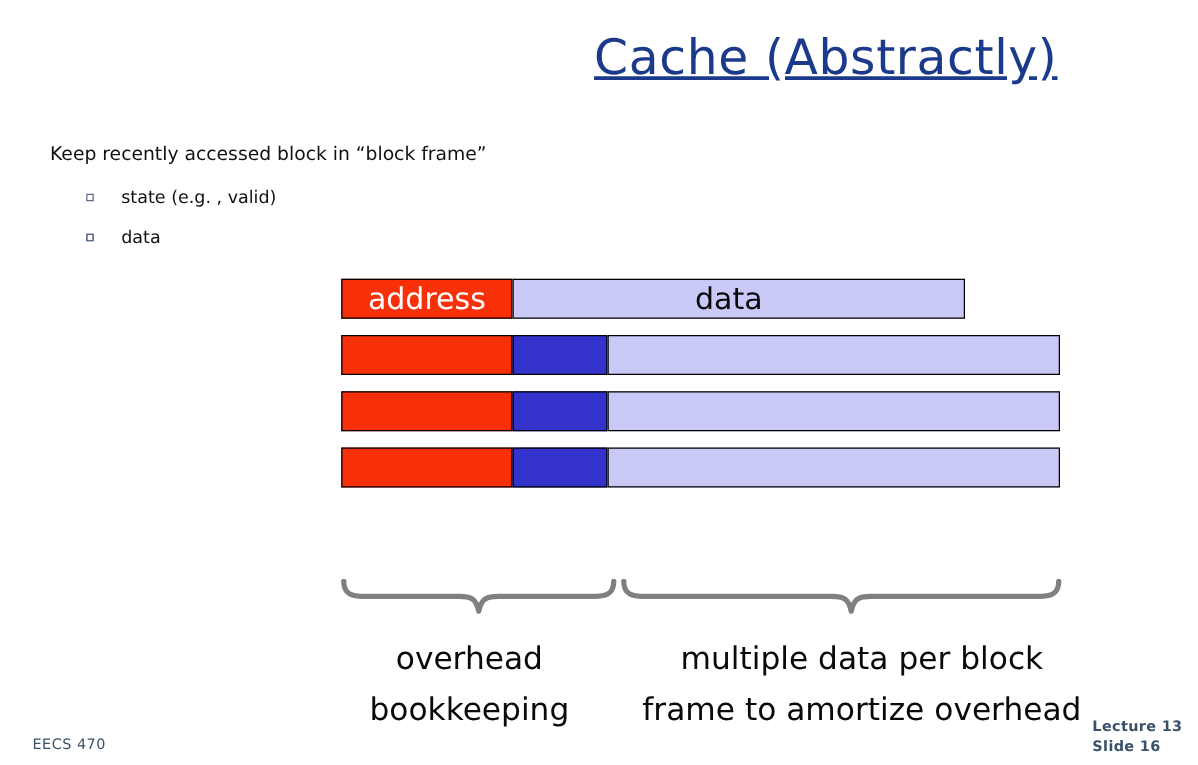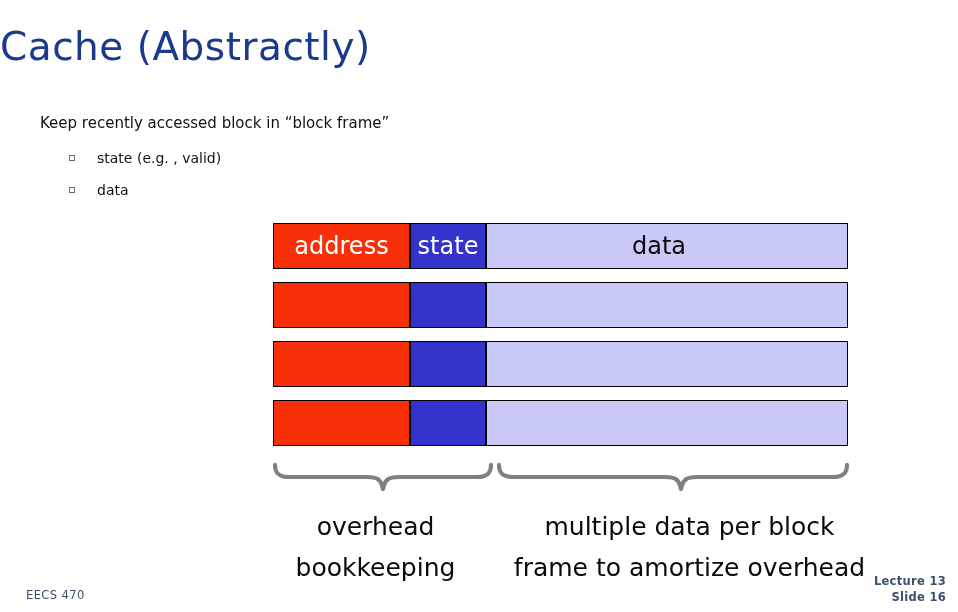--- a/index.html
+++ b/index.html
@@ -15,27 +15,28 @@
     font-family: "DejaVu Sans", sans-serif;
     -webkit-font-smoothing: antialiased;
   }
 
   
   #slide-title {
     position: absolute;
     left: 0;
     top: 24px;
     width: 846px;
-    text-align: left;
+    text-align: right;
     font-family: "DejaVu Sans", sans-serif;
     font-size: 39px;
     line-height: 46px;
     font-weight: 400;
     color: #1B3A8C;
     letter-spacing: 0.5px;
+    text-decoration: underline;
   }
 
   
   #body-text {
     position: absolute;
     left: 40px;
     top: 110px;
     width: 560px;
   }
   #body-lead {
@@ -71,21 +72,21 @@
 
   
   #cache-diagram {
     position: absolute;
     left: 273px;
     top: 223px;
     width: 575px;
   }
   .cache-row {
     display: flex;
-    height: 46px;
+    height: 32px;
     margin-bottom: 13px;
     box-sizing: border-box;
   }
   .cache-row:last-child { margin-bottom: 0; }
 
   .cell {
     box-sizing: border-box;
     border: 1.6px solid #000000;
     display: flex;
     align-items: center;
@@ -154,21 +155,21 @@
     top: 588px;
     font-size: 11.5px;
     font-weight: normal;
     color: #3A5068;
     letter-spacing: 0.4px;
   }
   #footer-meta {
     position: absolute;
     right: 12px;
     top: 573px;
-    text-align: right;
+    text-align: left;
     font-size: 11.5px;
     font-weight: bold;
     color: #3A5068;
     line-height: 16px;
     letter-spacing: 0.3px;
   }
 </style>
 </head>
 <body>
 
@@ -189,21 +190,20 @@
       <span class="sub-bullet"></span>
       <span>data</span>
     </li>
   </ul>
 </div>
 
 <div id="cache-diagram">
 
   <div class="cache-row">
     <div class="cell cell-address">address</div>
-    <div class="cell cell-state">state</div>
     <div class="cell cell-data">data</div>
   </div>
 
   <div class="cache-row">
     <div class="cell cell-address"></div>
     <div class="cell cell-state"></div>
     <div class="cell cell-data"></div>
   </div>
 
   <div class="cache-row">

